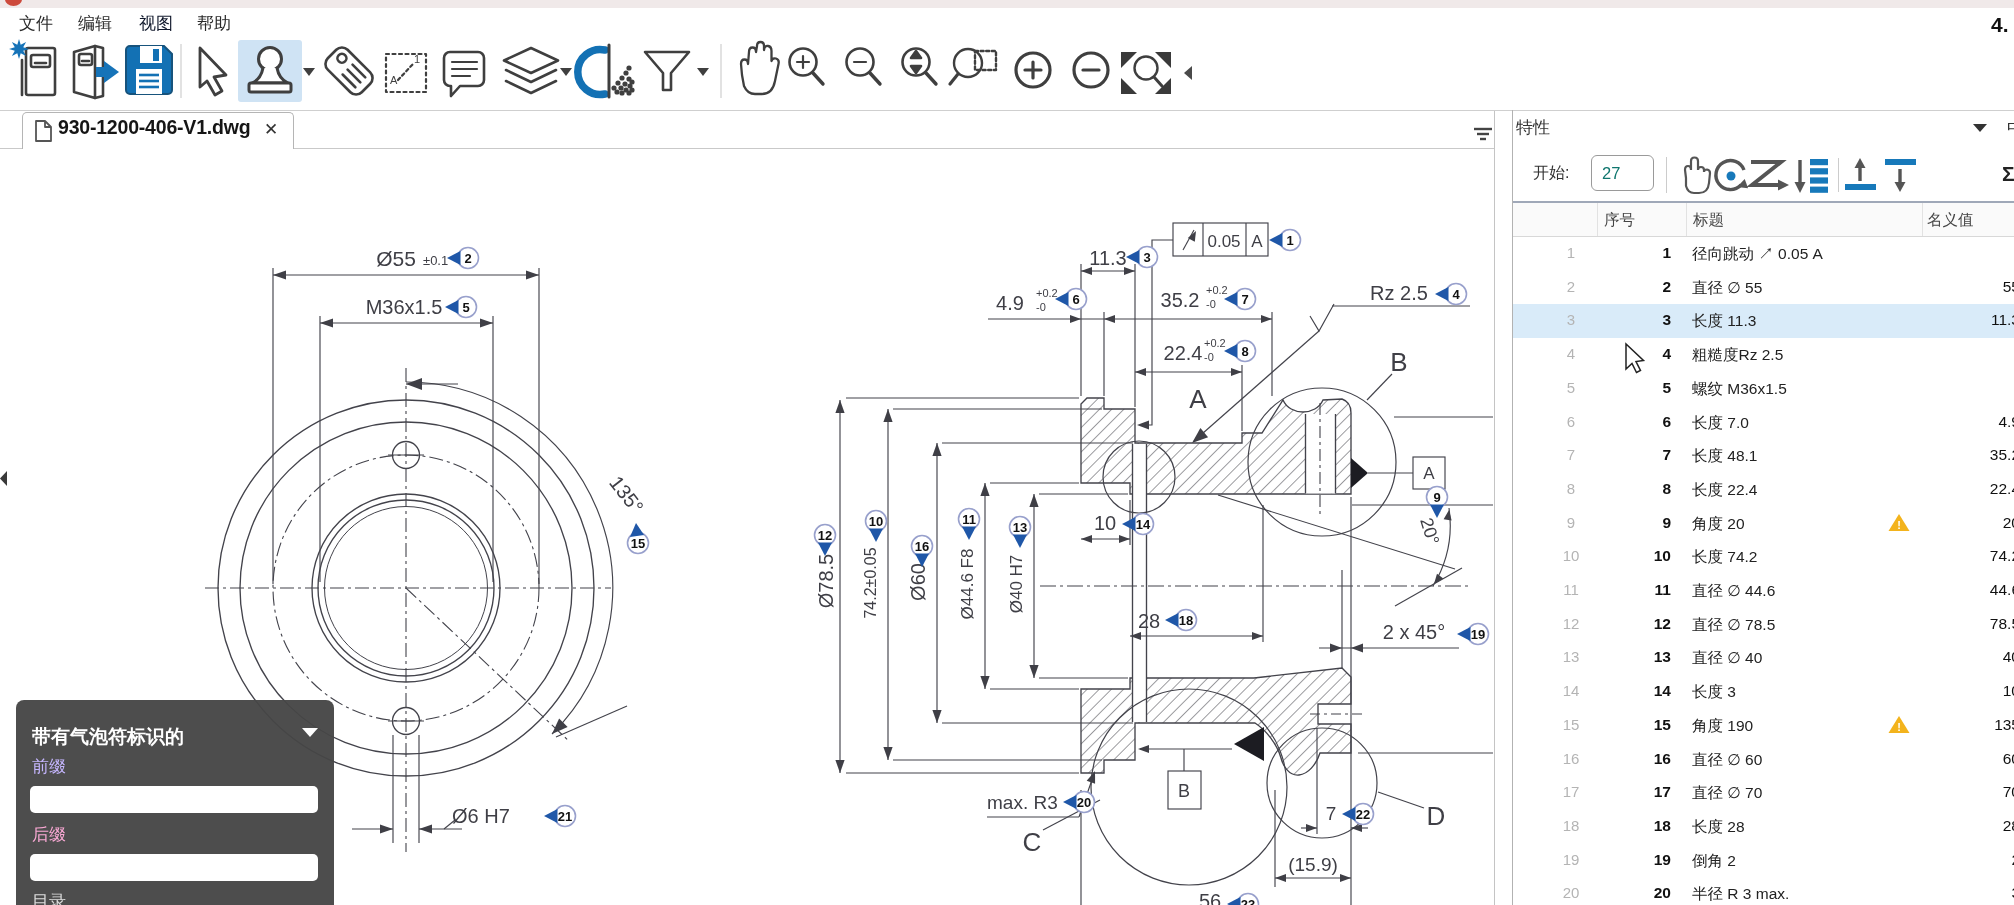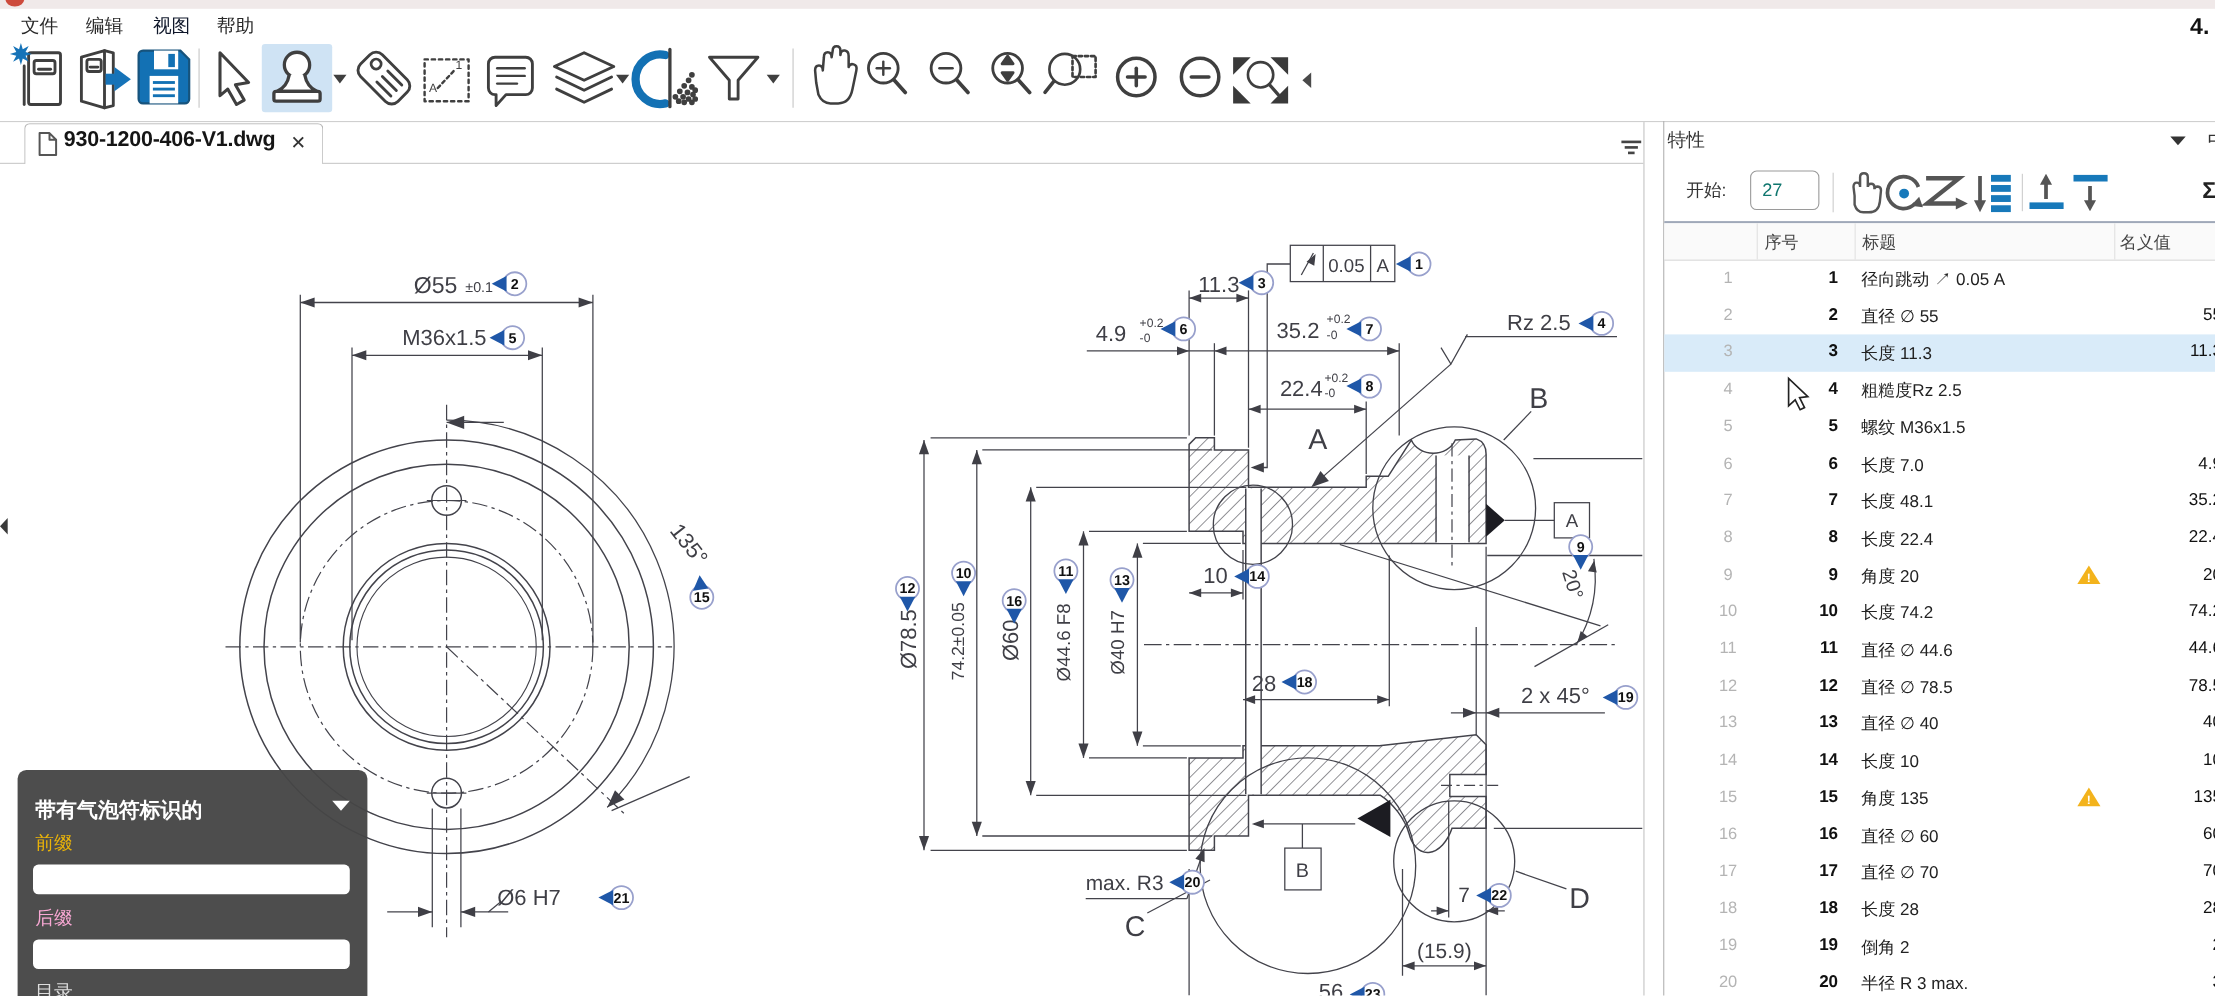--- a/index.html
+++ b/index.html
@@ -93,25 +93,25 @@
 <div class="tg" style="top:614.7px">12</div>
 <div class="tn" style="top:614.7px">12</div>
 <div class="tt" style="top:614.7px">直径 ∅ 78.5</div>
 <div class="tv" style="top:614.7px">78.5</div>
 <div class="tg" style="top:648.4px">13</div>
 <div class="tn" style="top:648.4px">13</div>
 <div class="tt" style="top:648.4px">直径 ∅ 40</div>
 <div class="tv" style="top:648.4px">40</div>
 <div class="tg" style="top:682.1px">14</div>
 <div class="tn" style="top:682.1px">14</div>
-<div class="tt" style="top:682.1px">长度 10</div>
+<div class="tt" style="top:682.1px">长度 3</div>
 <div class="tv" style="top:682.1px">10</div>
 <div class="tg" style="top:715.8px">15</div>
 <div class="tn" style="top:715.8px">15</div>
-<div class="tt" style="top:715.8px">角度 135</div>
+<div class="tt" style="top:715.8px">角度 190</div>
 <div class="tv" style="top:715.8px">135</div>
 <div class="tg" style="top:749.5px">16</div>
 <div class="tn" style="top:749.5px">16</div>
 <div class="tt" style="top:749.5px">直径 ∅ 60</div>
 <div class="tv" style="top:749.5px">60</div>
 <div class="tg" style="top:783.2px">17</div>
 <div class="tn" style="top:783.2px">17</div>
 <div class="tt" style="top:783.2px">直径 ∅ 70</div>
 <div class="tv" style="top:783.2px">70</div>
 <div class="tg" style="top:816.9px">18</div>
@@ -548,17 +548,17 @@
     <circle cx="1363" cy="814" r="10.5" fill="#fff" stroke="#98a0cc" stroke-width="1.6"></circle>
     <polygon points="1342,814 1355.5,807 1355.5,821" fill="#1f57a8"></polygon>
     <text x="1363" y="818.5" font-size="13" font-weight="bold" fill="#111" text-anchor="middle">22</text>
     <circle cx="1248" cy="904" r="10.5" fill="#fff" stroke="#98a0cc" stroke-width="1.6"></circle>
     <polygon points="1227,904 1240.5,897 1240.5,911" fill="#1f57a8"></polygon>
     <text x="1248" y="908.5" font-size="13" font-weight="bold" fill="#111" text-anchor="middle">23</text>
 </svg>
 <div class="abs" style="left:16px;top:700px;width:318px;height:210px;background:rgba(70,70,70,0.96);border-radius:8px 8px 0 0">
 <div style="position:absolute;left:16px;top:24px;font-size:19px;font-weight:bold;color:#fff">带有气泡符标识的</div>
 <div style="position:absolute;left:286px;top:28px;width:0;height:0;border-left:8px solid transparent;border-right:8px solid transparent;border-top:9px solid #fff"></div>
-<div style="position:absolute;left:16px;top:55px;font-size:17px;color:#eab308">前缀</div>
+<div style="position:absolute;left:16px;top:55px;font-size:17px;color:#c4b5fd">前缀</div>
 <div style="position:absolute;left:14px;top:86px;width:288px;height:27px;background:#fff;border-radius:5px"></div>
 <div style="position:absolute;left:16px;top:123px;font-size:17px;color:#f9a8d4">后缀</div>
 <div style="position:absolute;left:14px;top:154px;width:288px;height:27px;background:#fff;border-radius:5px"></div>
 <div style="position:absolute;left:16px;top:190px;font-size:17px;color:#ddd">目录</div>
 </div>
 </body></html>

